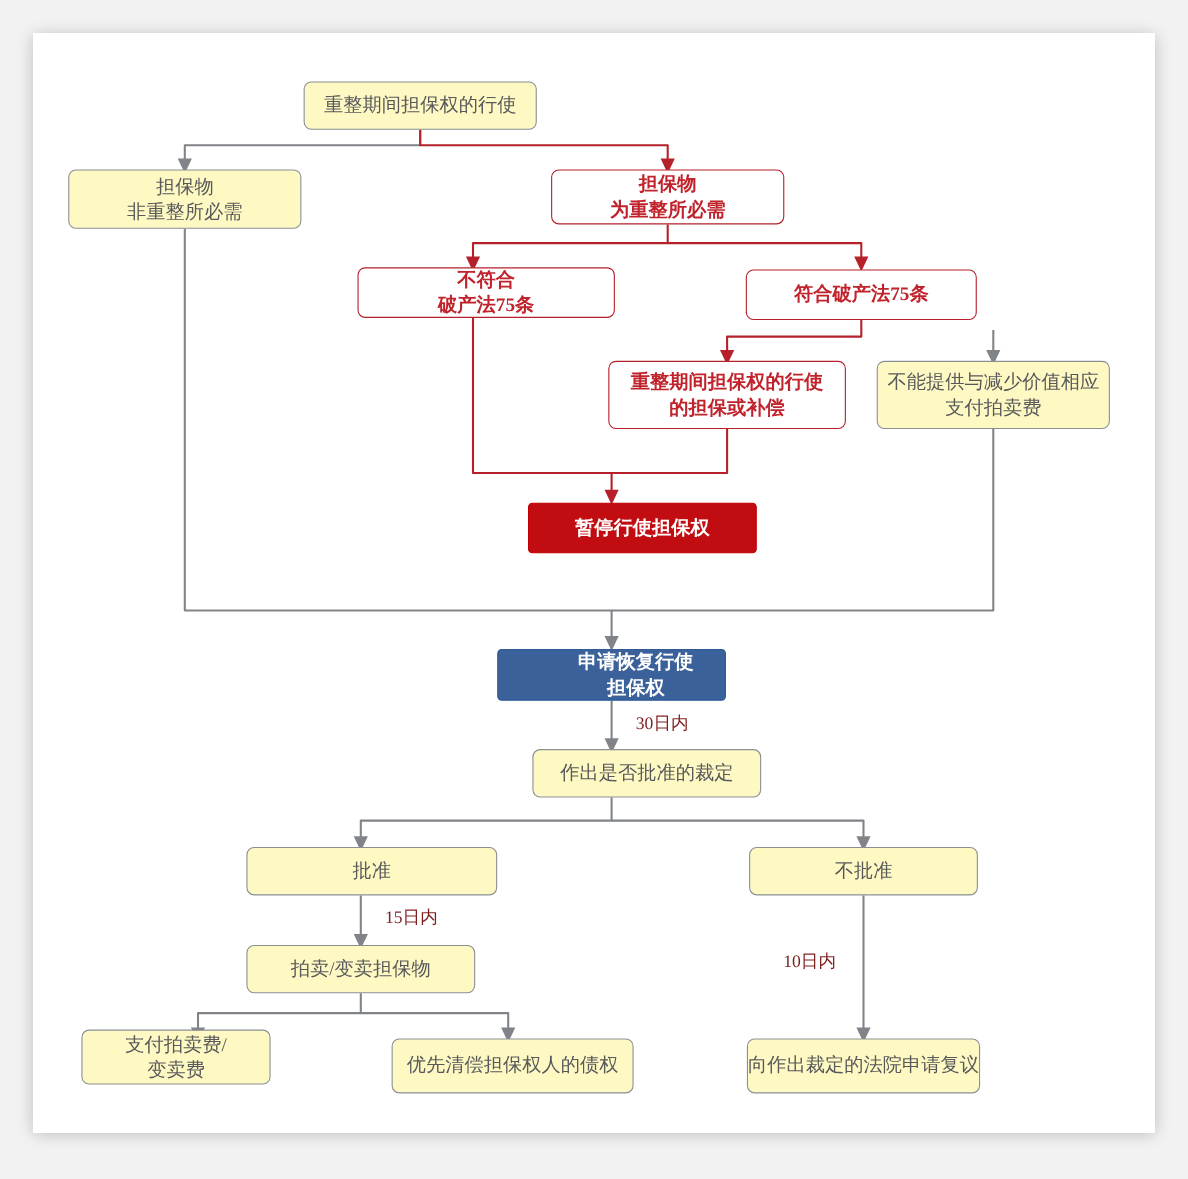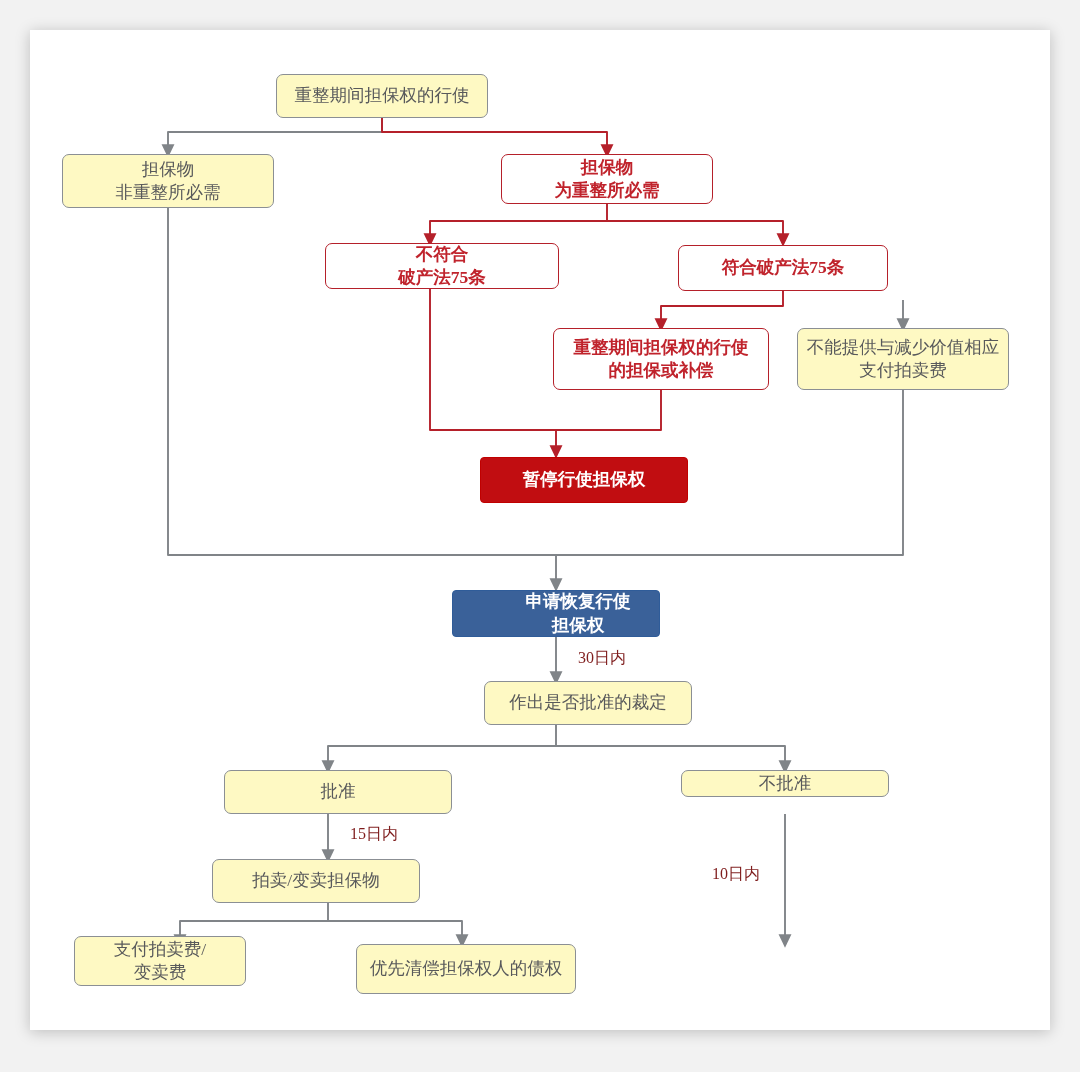--- a/index.html
+++ b/index.html
@@ -175,37 +175,40 @@
   </div>
 
   <div class="node node-gray" style="left:452px; top:681px; width:208px; height:44px;margin-left:32px;">
     <span>作出是否批准的裁定</span>
   </div>
 
   <div class="node node-gray" style="left:224px; top:770px; width:228px; height:44px;">
     <span>批准</span>
   </div>
 
-  <div class="node node-gray" style="left:681px; top:770px; width:208px; height:27px;text-align:center;">
+  <div class="node node-gray" style="left:681px; top:770px; width:208px; height:44px;text-align:center;">
     <span>不批准</span>
   </div>
 
-  <div class="node node-gray" style="left:212px; top:859px; width:208px; height:44px;">
+  <div class="node node-gray" style="left:224px; top:859px; width:208px; height:44px;">
     <span>拍卖/变卖担保物</span>
   </div>
 
   <div class="node node-gray" style="left:74px; top:936px; width:172px; height:50px;">
     <span>支付拍卖费/
 变卖费</span>
   </div>
 
   <div class="node node-gray" style="left:356px; top:944px; width:220px; height:50px;">
     <span>优先清偿担保权人的债权</span>
   </div>
 
+  <div class="node node-gray" style="left:679px; top:944px; width:212px; height:50px;">
+    <span>向作出裁定的法院申请复议</span>
+  </div>
 
   <div class="edge-label" style="left:578px; top:648px;">
     <span>30日内</span>
   </div>
 
   <div class="edge-label" style="left:350px; top:824px;">
     <span>15日内</span>
   </div>
 
   <div class="edge-label" style="left:712px; top:864px;">

